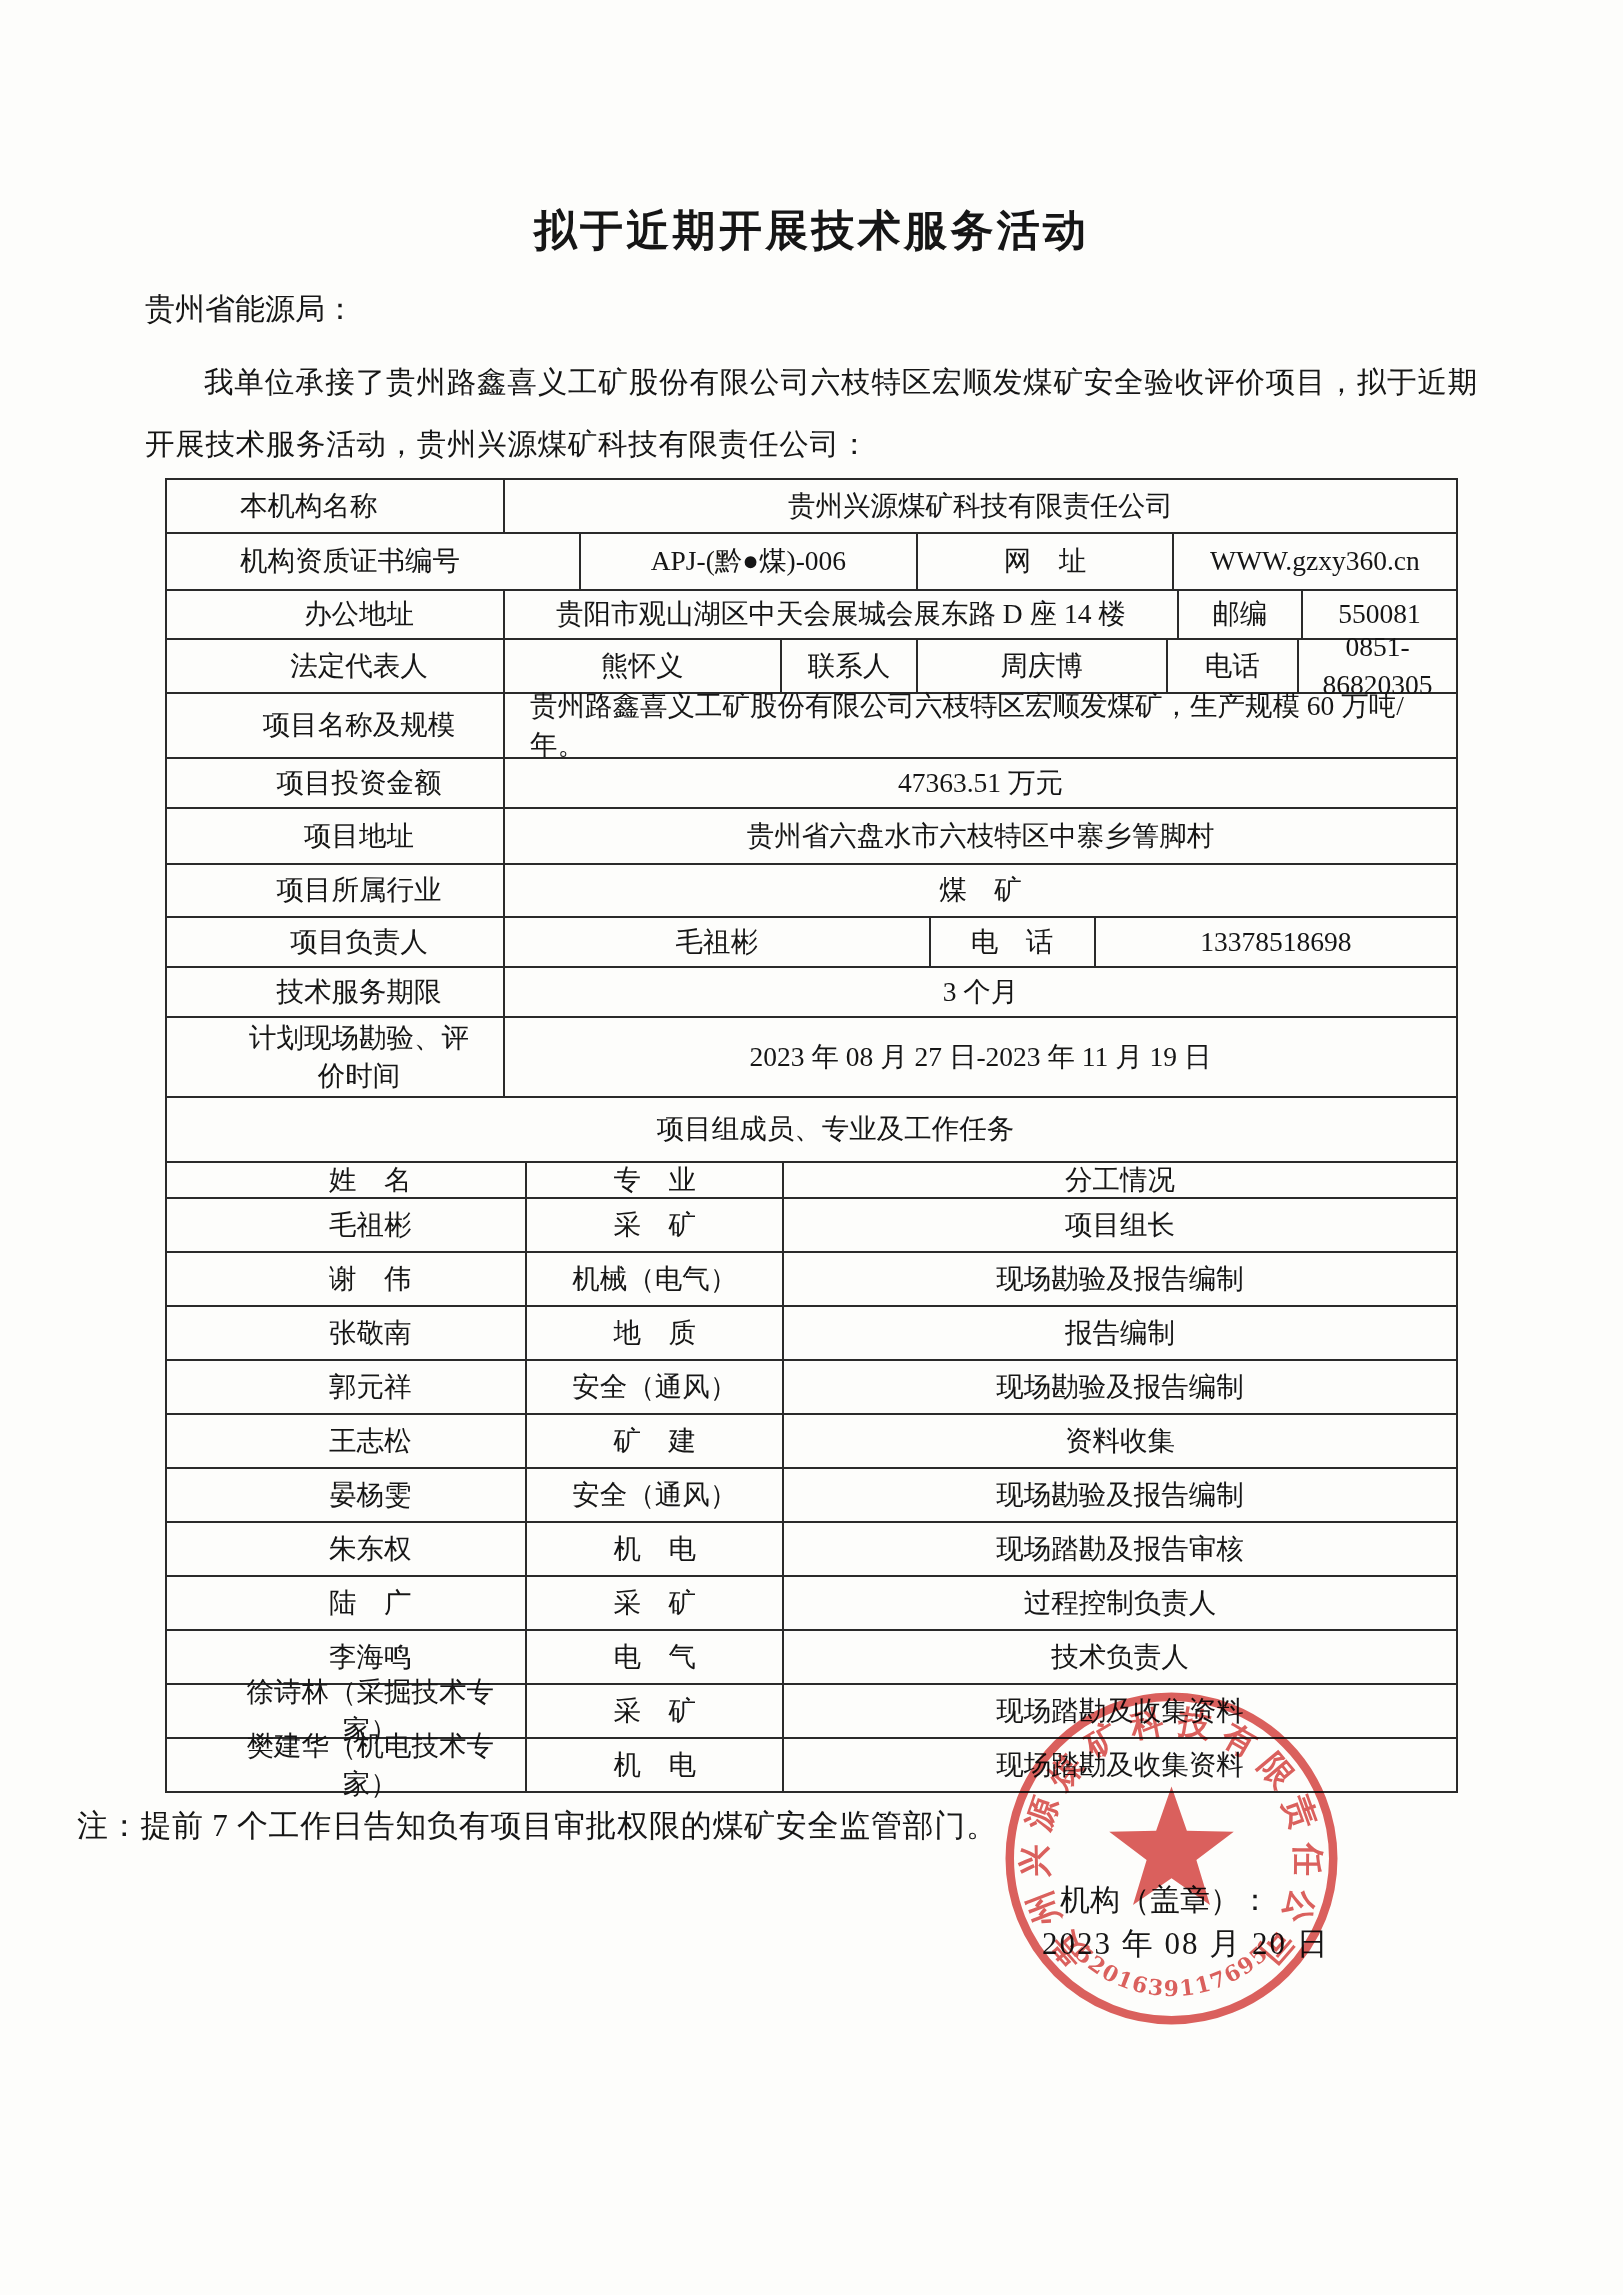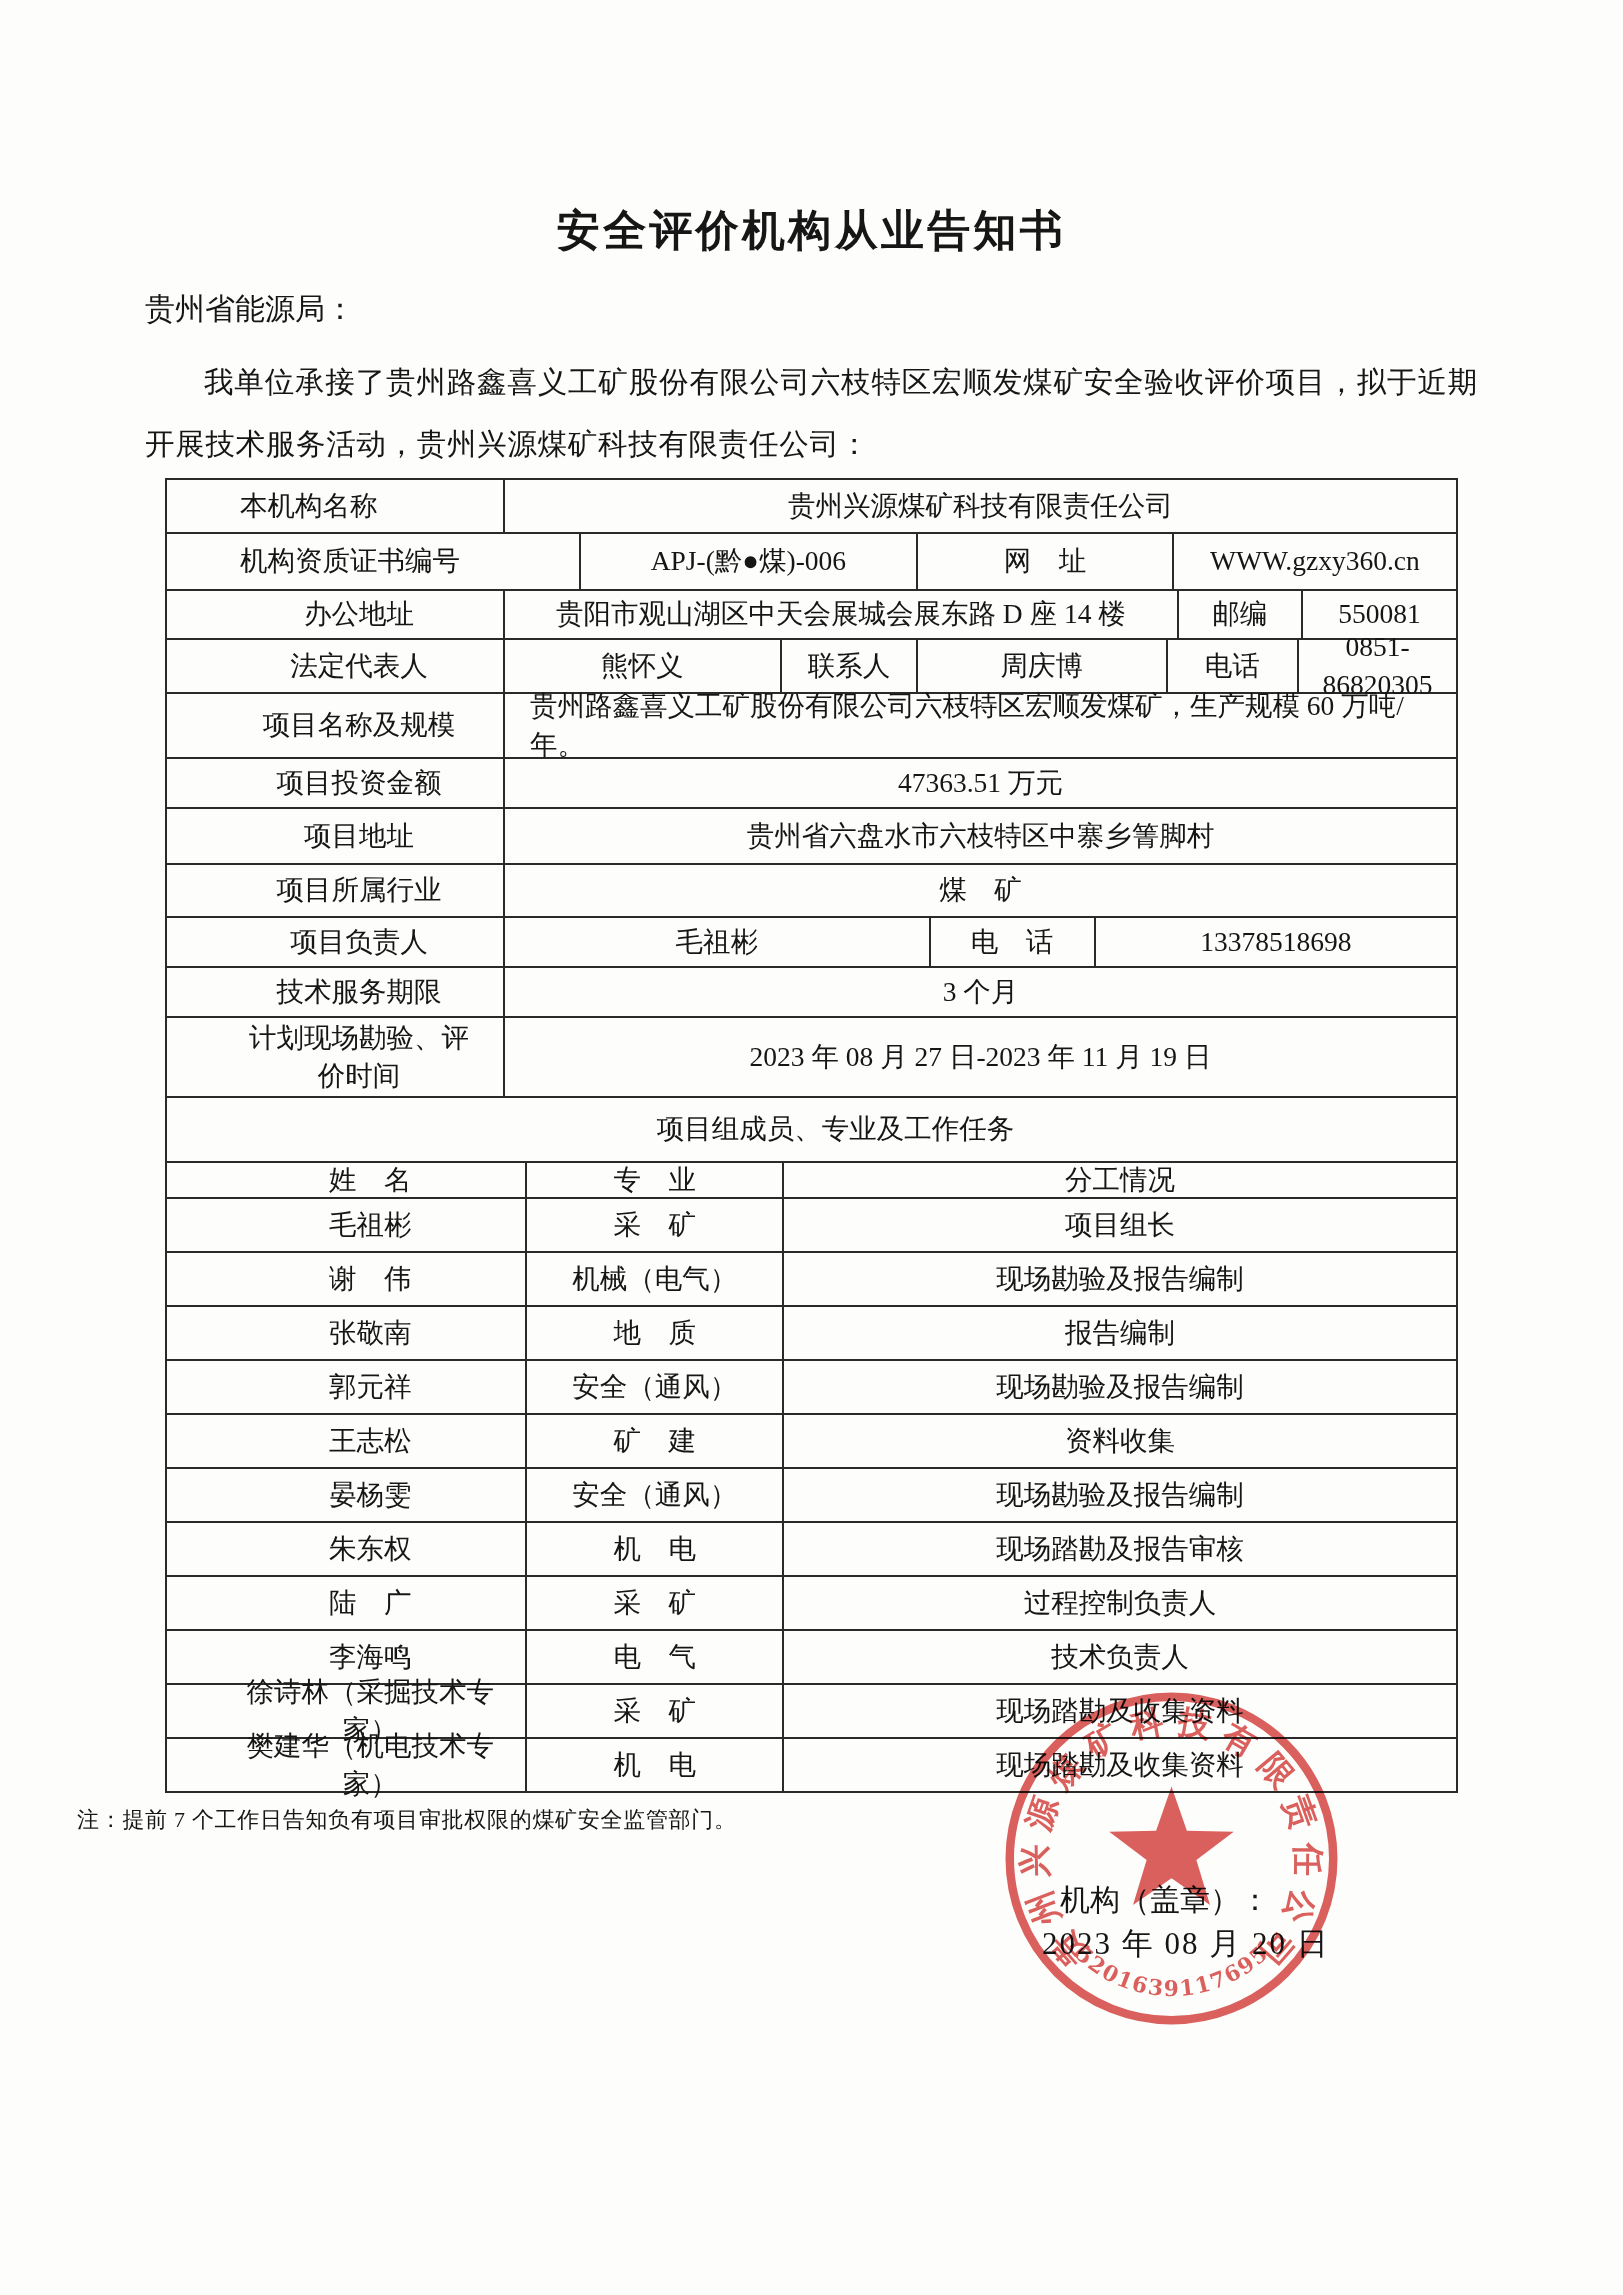--- a/index.html
+++ b/index.html
@@ -37,39 +37,39 @@
     text-align:center;padding:0 5.2px;line-height:1.4;
   }
   .cell:first-child{border-left:none;}
   .cell.left{justify-content:flex-start;text-align:left;padding-left:25px;}
   .wrap2{display:inline-block;max-width:8.6em;}
   .h1{height:52px}.h2{height:57px}.h3{height:49px}.h4{height:54px}
   .h5{height:65px}.h6{height:50px}.h7{height:56px}.h8{height:53px}
   .h9{height:50px}.h10{height:50px}.h11{height:80px}.h12{height:65px}
   .h13{height:36px}.hm{height:54px}
   .note{
-    position:absolute;left:77px;top:1805px;font-size:22px;letter-spacing:0.7px;
+    position:absolute;left:77px;top:1805px;font-size:31px;letter-spacing:0.7px;
   }
   .sign-label{
     position:absolute;left:1060px;top:1880px;font-size:30px;
   }
   .sign-date{
     position:absolute;left:1042px;top:1923px;font-size:31px;letter-spacing:2px;
   }
   .seal{
     position:absolute;left:996px;top:1683px;width:351px;height:351px;
     mix-blend-mode:multiply;opacity:.88;
   }
 </style>
 </head>
 <body>
 
 <div class="page">
 
-  <div class="title">安全评价机构从业告知书</div>
+  <div class="title">拟于近期开展技术服务活动</div>
 
   <div class="salutation">贵州省能源局：</div>
 
   <div class="body-par">我单位承接了贵州路鑫喜义工矿股份有限公司六枝特区宏顺发煤矿安全验收评价项目，拟于近期开展技术服务活动，贵州兴源煤矿科技有限责任公司：</div>
 
   <div class="doc-table">
 
     <div class="row h1">
       <div class="cell left" style="width:23.2%">本机构名称</div>
       <div class="cell" style="width:76.8%">贵州兴源煤矿科技有限责任公司</div>

